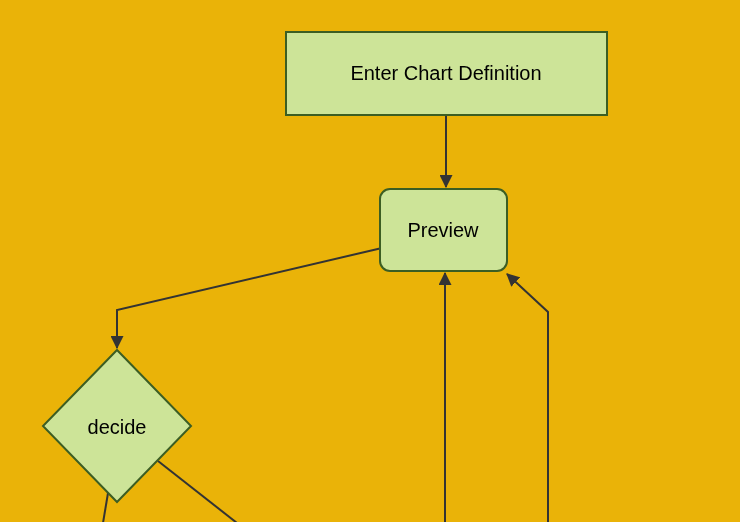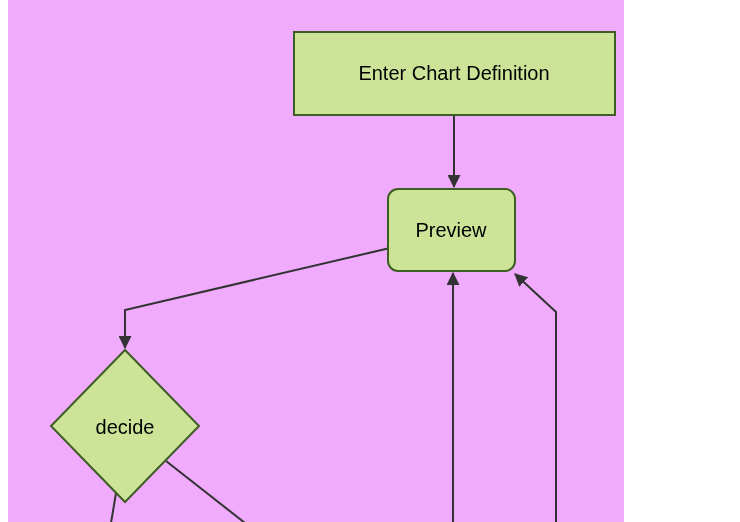--- a/index.html
+++ b/index.html
@@ -6,24 +6,23 @@
     margin: 0;
     padding: 0;
     background: #ffffff;
     width: 740px;
     height: 522px;
     overflow: hidden;
     font-family: "Liberation Sans", sans-serif;
   }
   .canvas-wrap {
     position: relative;
-    width: 616px;
+    width: 740px;
     height: 522px;
-    background: #f0abfc;
-    margin-left: 8px;
+    background: #eab308;
   }
   svg { display: block; }
   .node-shape {
     fill: #cde498;
     stroke: #3c5e23;
     stroke-width: 2px;
   }
   .edge-path {
     fill: none;
     stroke: #333333;

